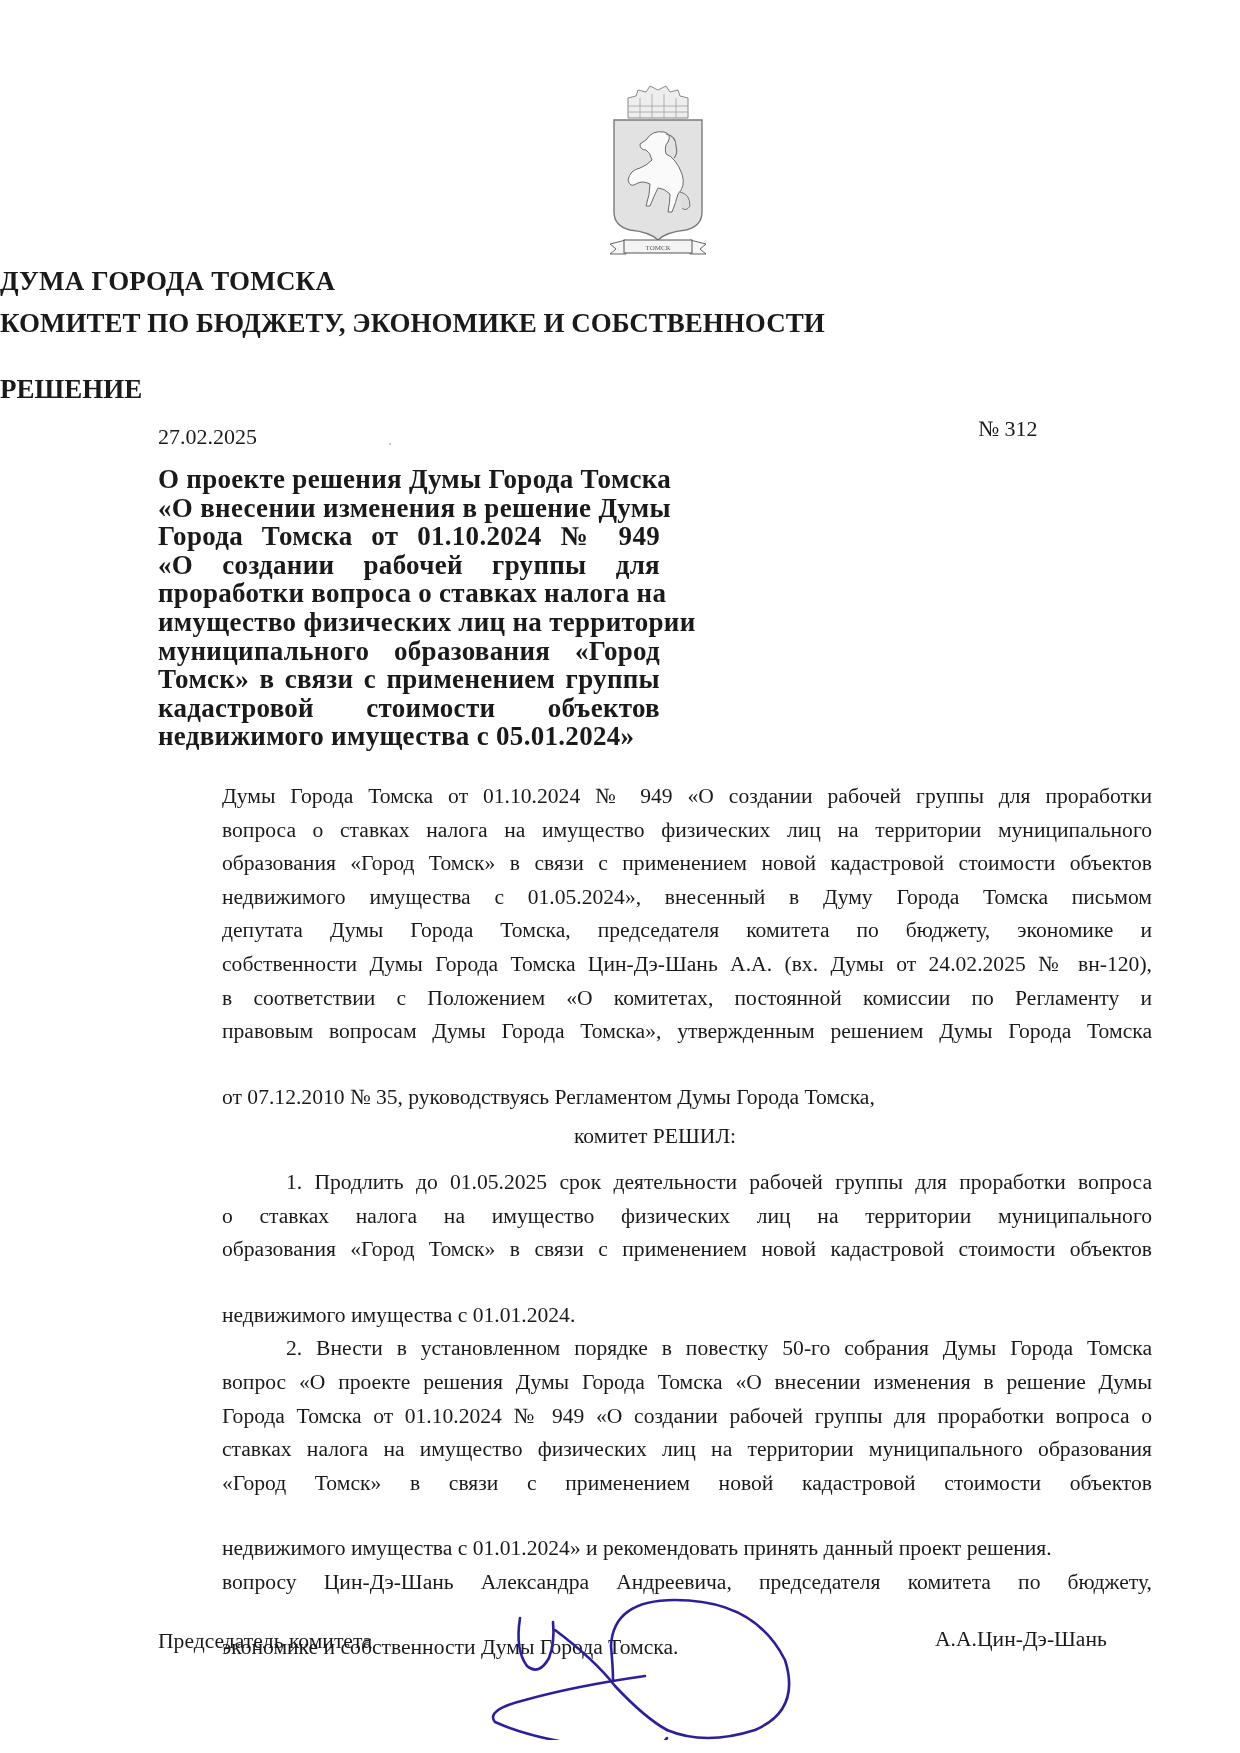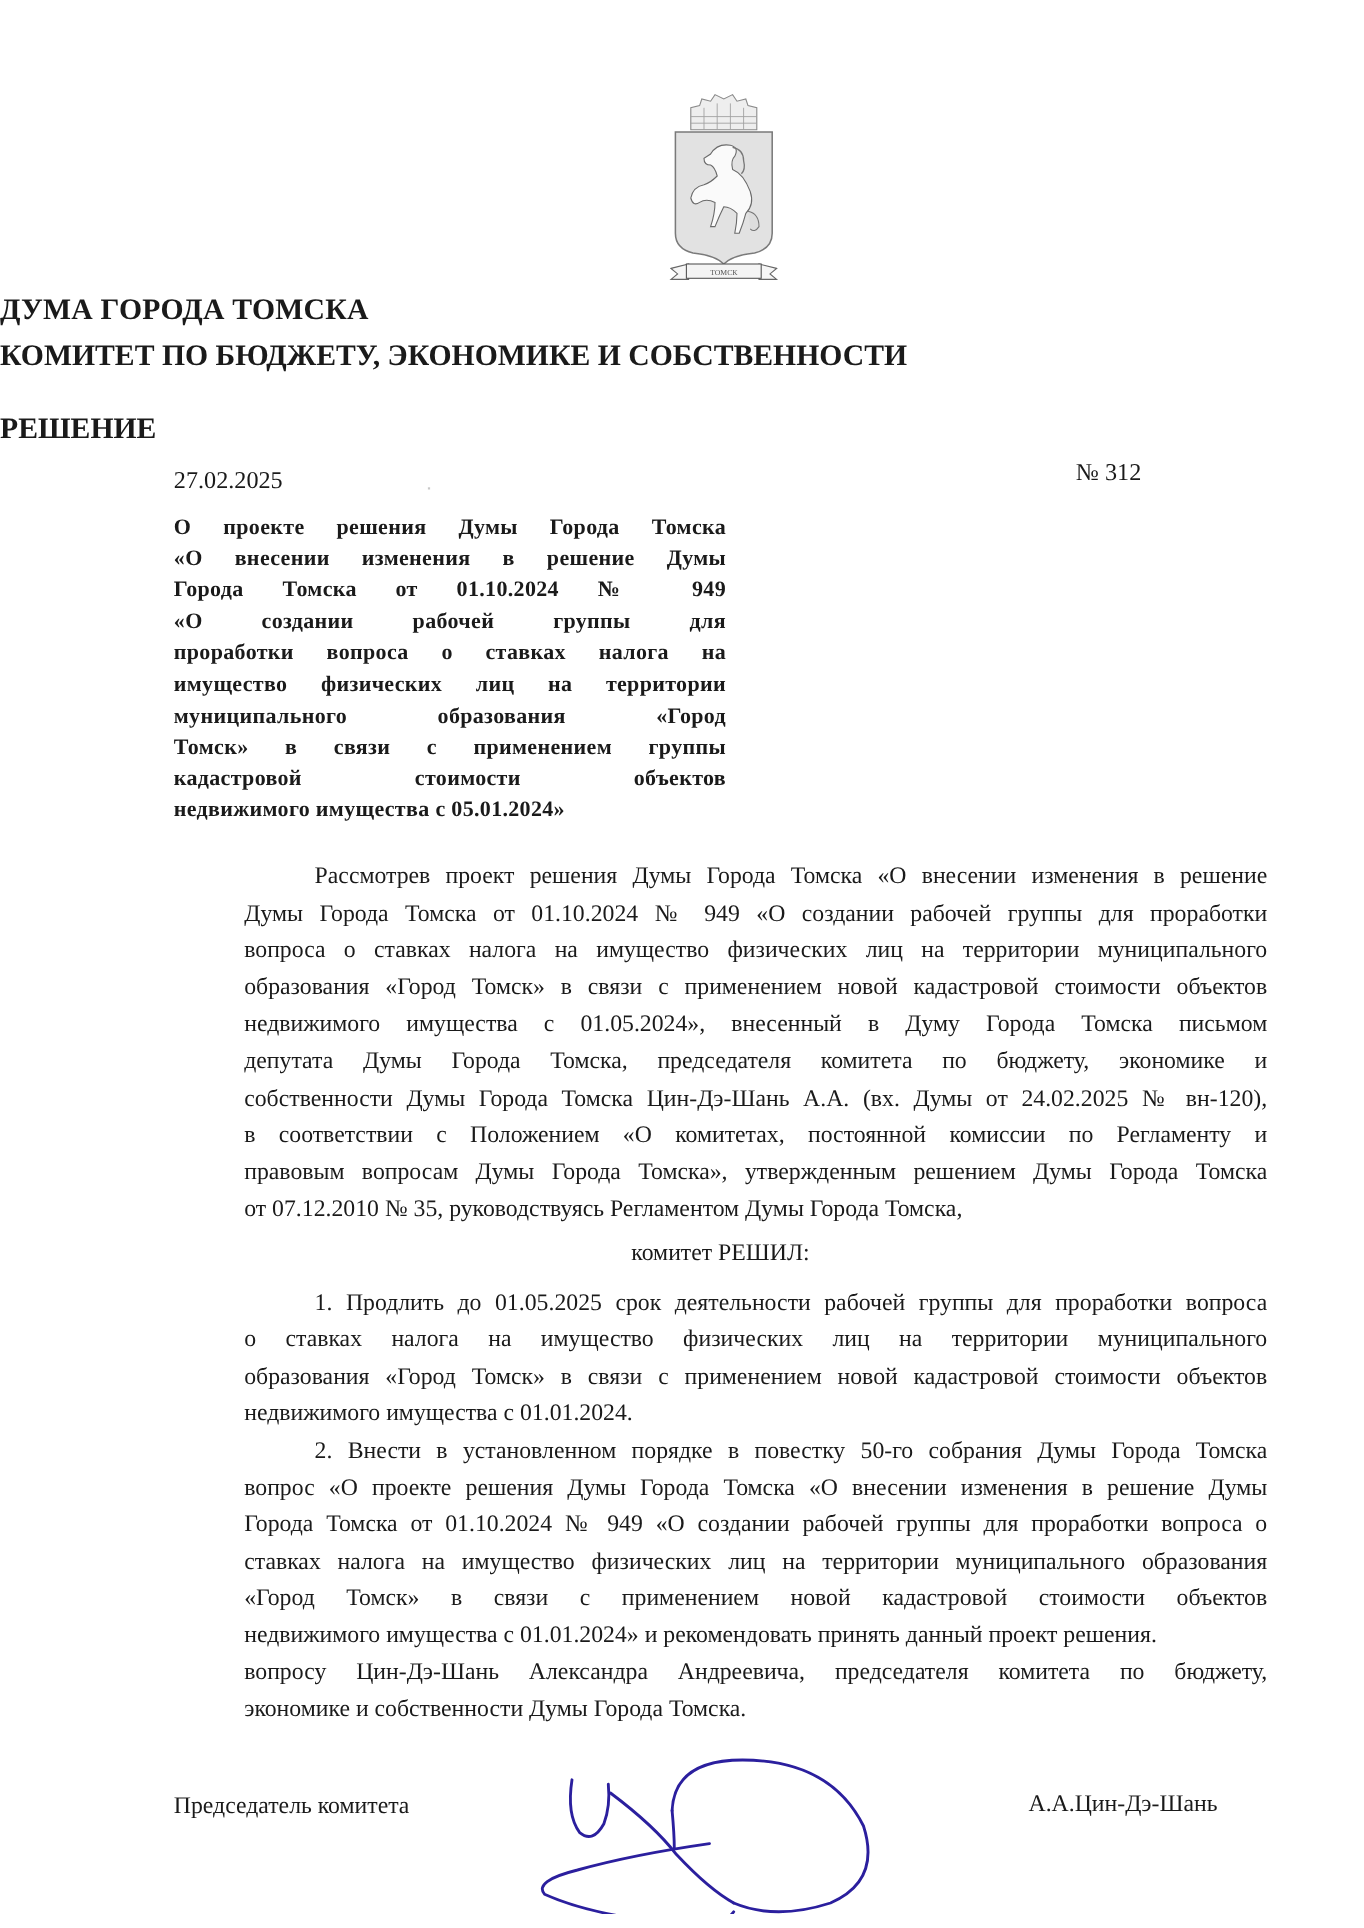--- a/index.html
+++ b/index.html
@@ -6,30 +6,30 @@
   body { width: 1240px; height: 1753px; position: relative; overflow: hidden;
          font-family: "Liberation Serif", "DejaVu Serif", serif; color: #1a1a1a; }
   .abs { position: absolute; }
   #emblem { left: 606px; top: 84px; width: 104px; height: 172px; }
   .hdr { position: absolute; left: 0; width: 1240px; text-align: left; font-weight: bold; white-space: nowrap; }
   #duma-title { top: 266px; font-size: 27px; letter-spacing: 0.2px; }
   #committee-title { top: 308px; font-size: 27px; }
   #doc-type { top: 374px; font-size: 27px; }
   #doc-date { left: 158px; top: 424px; font-size: 22px; }
   #doc-number { left: 978px; top: 416px; font-size: 22px; }
-  #subject { left: 158px; top: 465px; width: 502px; font-size: 20px; font-weight: bold;
+  #subject { left: 158px; top: 465px; width: 502px; font-size: 27px; font-weight: bold;
              line-height: 28.6px; text-align: justify; text-align-last: left; letter-spacing: 0.3px; }
   #subject .ln { display: block; text-align: justify; text-align-last: justify; white-space: nowrap; }
   #subject .ln.last { text-align-last: left; }
   #body { left: 158px; top: 780px; width: 994px; font-size: 21.6px; line-height: 33.6px; }
   .para { text-indent: 64px; text-align: justify; margin: 0; }
   .resolved { text-align: center; margin: 6px 0 12px 0; text-indent: 0; }
   .item { text-indent: 64px; text-align: justify; margin: 0; }
   .bl { display: block; text-align: justify; text-align-last: justify; white-space: nowrap; }
-  .bl.last { text-align-last: left; }
+  .bl.last { text-align-last: left; margin-top: 32px; }
   #sign-role { left: 158px; top: 1629px; font-size: 21.6px; }
   #sign-name { left: 935px; top: 1627px; font-size: 21.6px; text-align: center; }
   #signature { left: 455px; top: 1590px; width: 370px; height: 150px; }
   #speck { left: 389px; top: 443px; width: 2px; height: 2px; background: #c8c8c8; }
 </style>
 </head>
 <body>
 
 <svg id="emblem" class="abs" viewBox="0 0 104 172">
 
@@ -70,21 +70,20 @@
   <span class="ln">проработки вопроса о ставках налога на</span>
   <span class="ln">имущество физических лиц на территории</span>
   <span class="ln">муниципального образования «Город</span>
   <span class="ln">Томск» в связи с применением группы</span>
   <span class="ln">кадастровой стоимости объектов</span>
   <span class="ln last">недвижимого имущества с 05.01.2024»</span>
 </div>
 
 <div id="body" class="abs">
   <div class="para">
-    <span class="bl" style="padding-left:64px">Рассмотрев проект решения Думы Города Томска «О внесении изменения в решение</span>
     <span class="bl">Думы Города Томска от 01.10.2024 № 949 «О создании рабочей группы для проработки</span>
     <span class="bl">вопроса о ставках налога на имущество физических лиц на территории муниципального</span>
     <span class="bl">образования «Город Томск» в связи с применением новой кадастровой стоимости объектов</span>
     <span class="bl">недвижимого имущества с 01.05.2024», внесенный в Думу Города Томска письмом</span>
     <span class="bl">депутата Думы Города Томска, председателя комитета по бюджету, экономике и</span>
     <span class="bl">собственности Думы Города Томска Цин-Дэ-Шань А.А. (вх. Думы от 24.02.2025 № вн-120),</span>
     <span class="bl">в соответствии с Положением «О комитетах, постоянной комиссии по Регламенту и</span>
     <span class="bl">правовым вопросам Думы Города Томска», утвержденным решением Думы Города Томска</span>
     <span class="bl last">от 07.12.2010 № 35, руководствуясь Регламентом Думы Города Томска,</span>
   </div>

